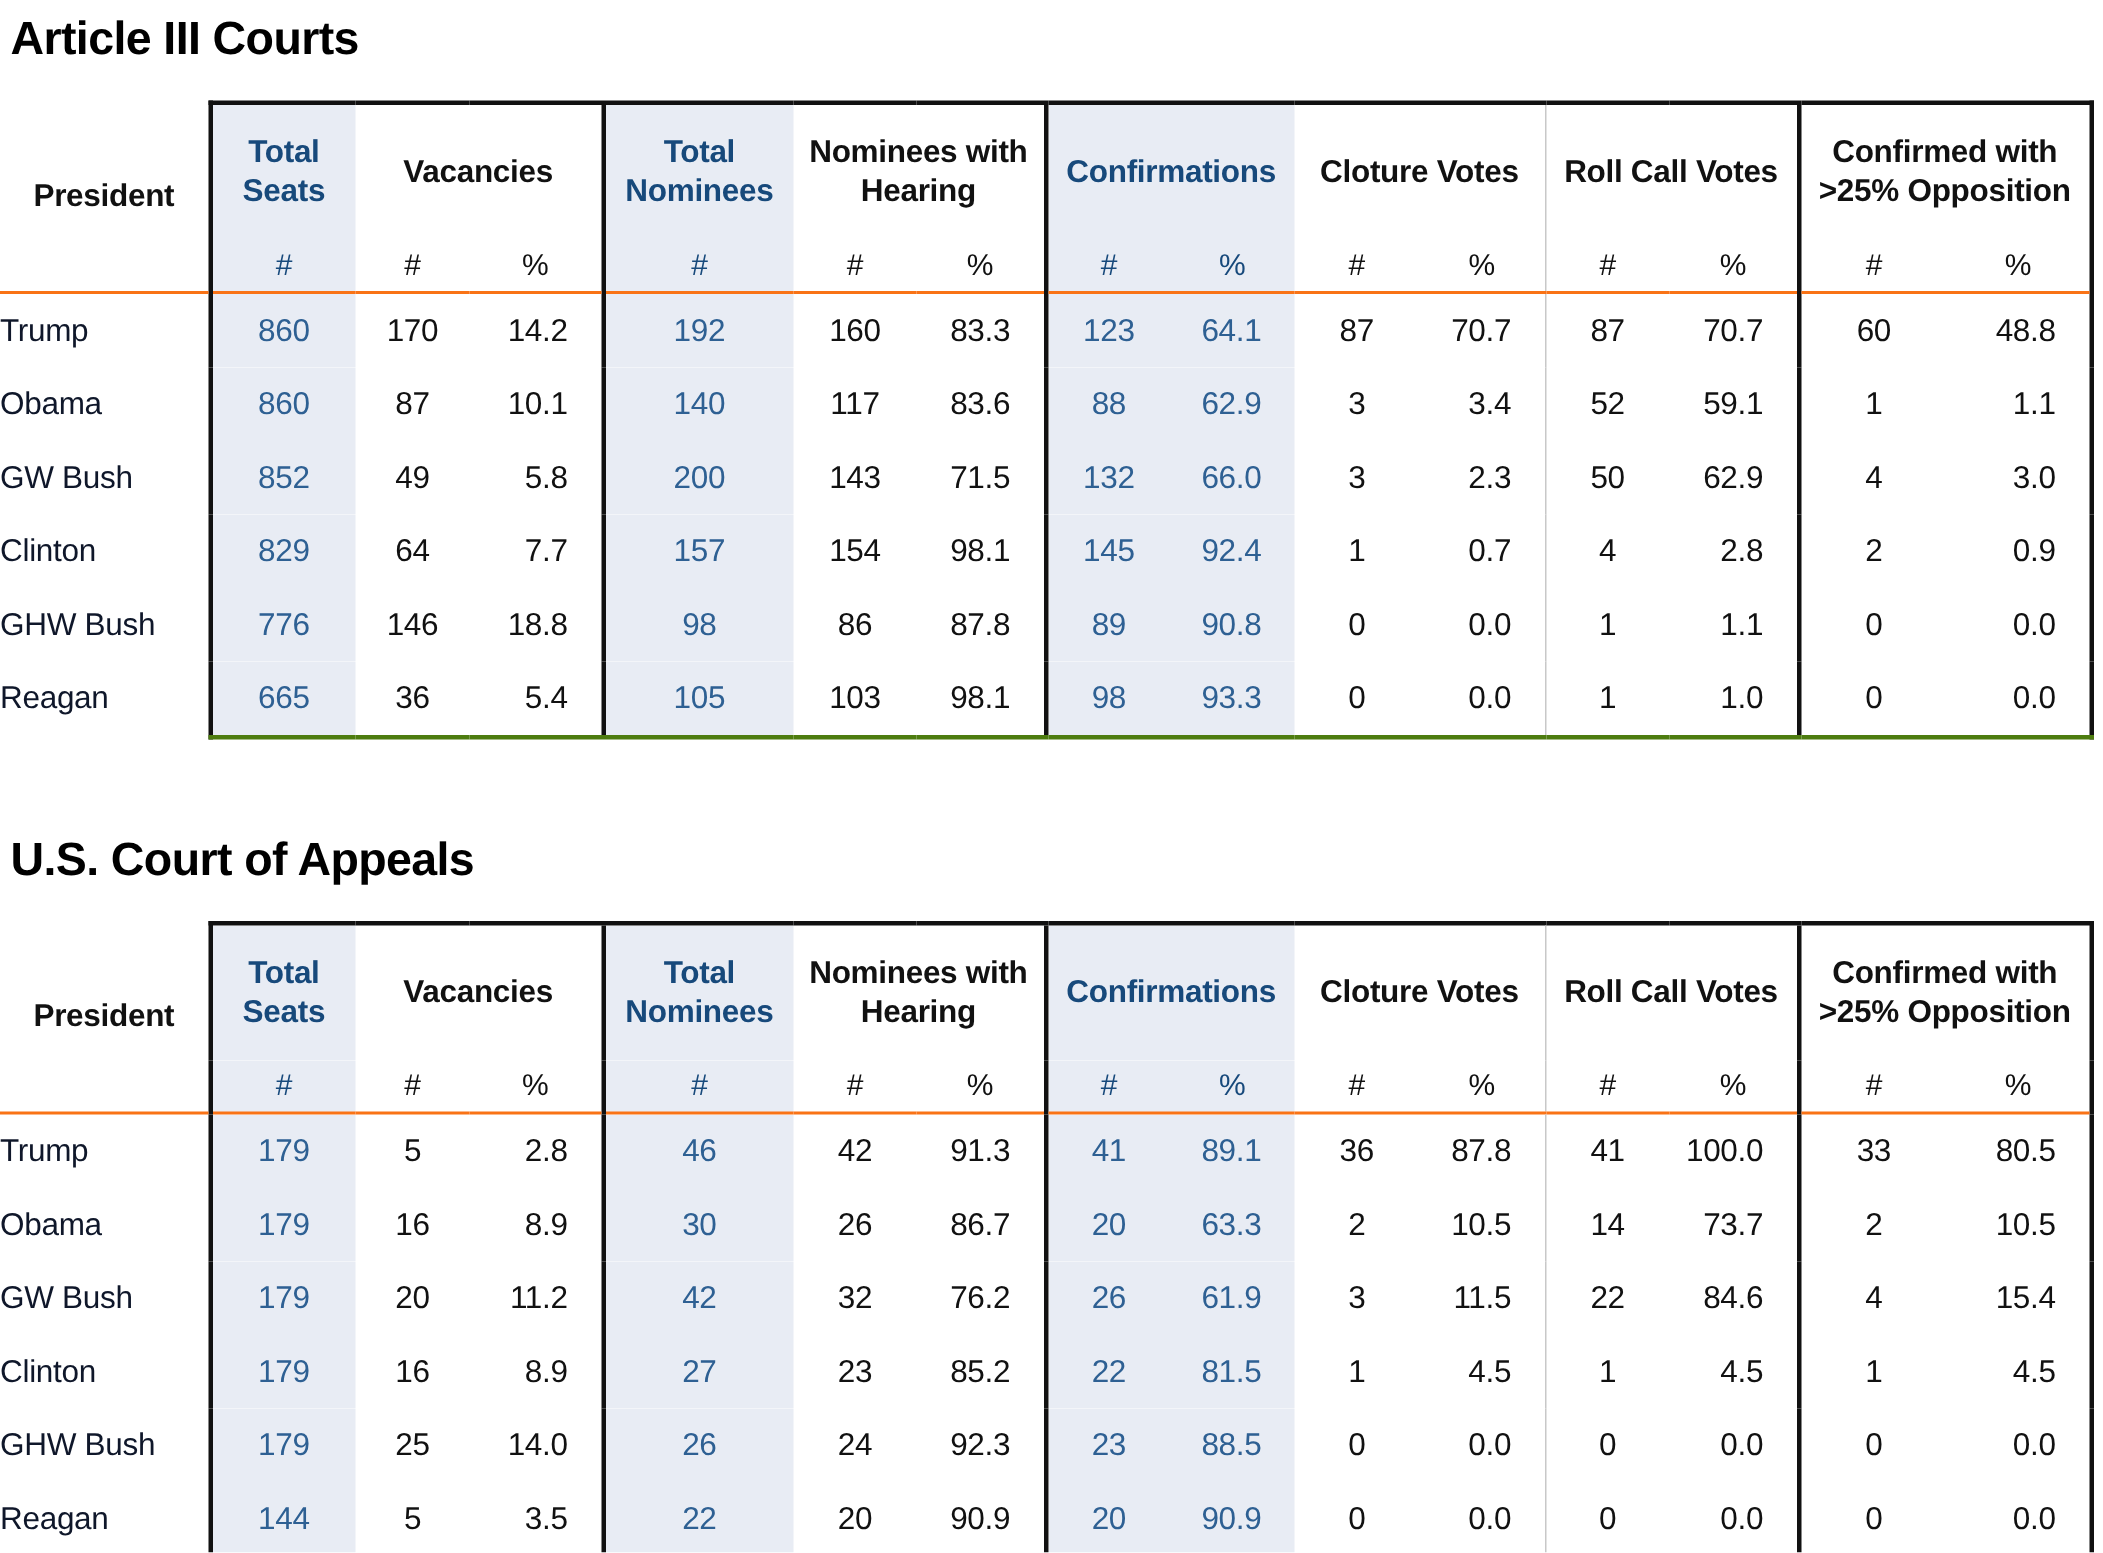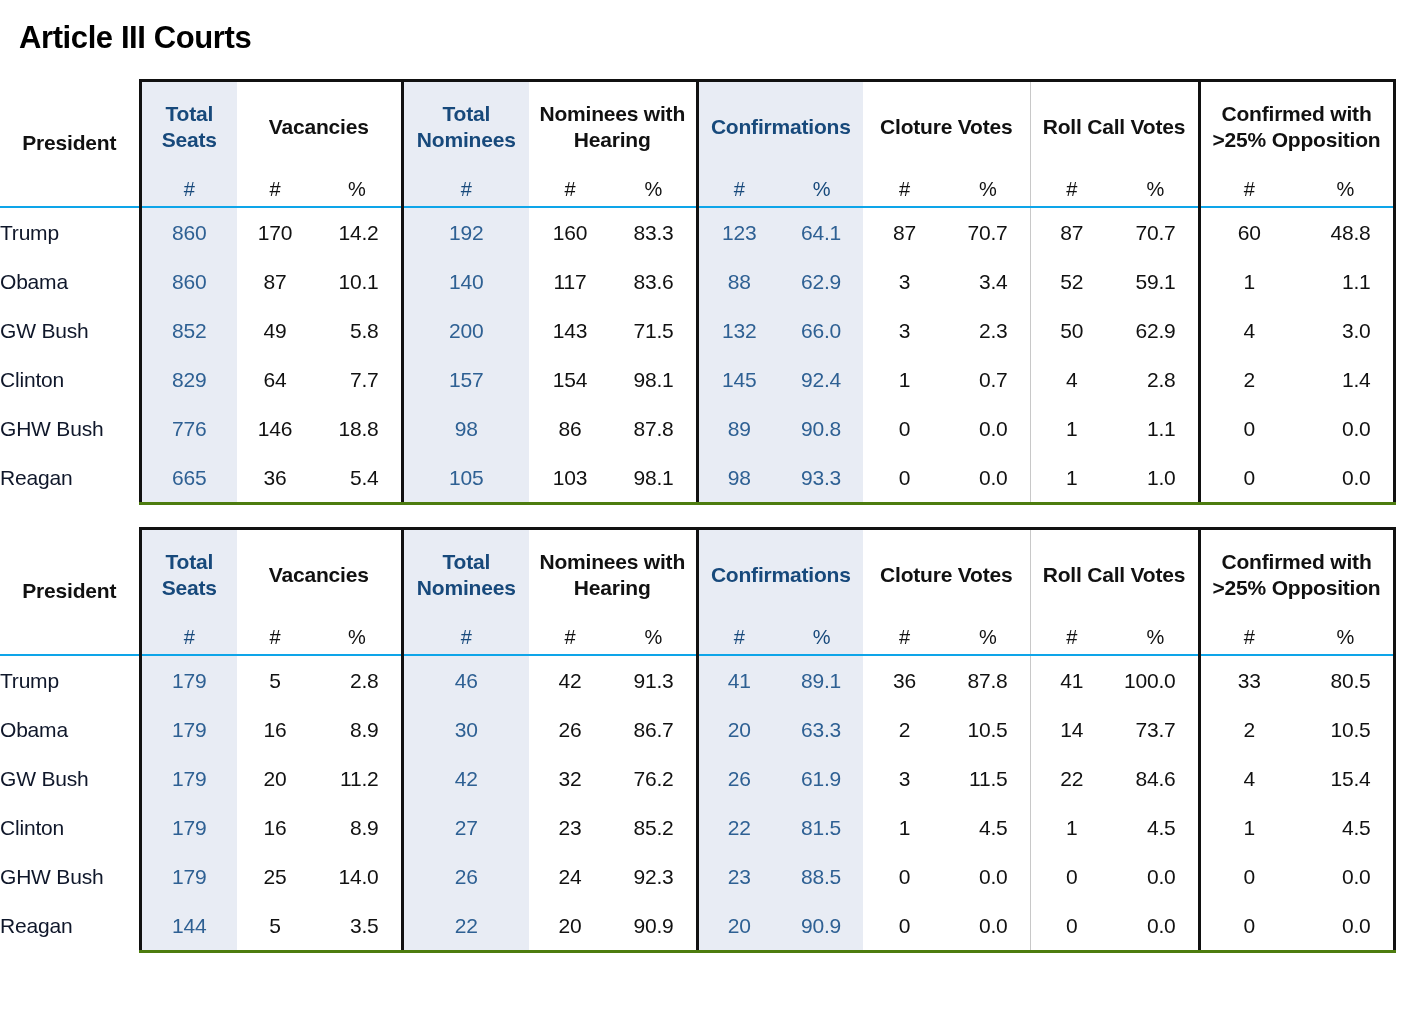--- a/index.html
+++ b/index.html
@@ -15,21 +15,21 @@
     overflow: hidden;
     background: #ffffff;
   }
   .section { position: relative; }
   .tbl-title {
     font-size: 31px;
     font-weight: 700;
     letter-spacing: -0.4px;
     color: #000000;
     line-height: 38px;
-    margin: 16px;
+    margin: 4px;
     padding: 3px 0 0 3px;
   }
   .section-1 .tbl-title { padding-top: 3px; }
   .section-2 .tbl-title { padding-top: 57px; }
   table.datatable {
     border-collapse: collapse;
     table-layout: fixed;
     margin-top: 22px;
     font-size: 21px;
     letter-spacing: -0.2px;
@@ -61,21 +61,21 @@
   
   .hl   { background: #e8ecf4; }
   .blue { color: #17497b; }
   td.blue { color: #2e6093; }
   
   .bT3 { border-top: 3px solid #111111; }
   .bB3 { border-bottom: 3px solid #4d7c0f; }
   .bL3 { border-left: 3px solid #111111; }
   .bR3 { border-right: 3px solid #111111; }
   .bLg { border-left: 1px solid #c8c8c8; }
-  .hline { border-bottom: 2px solid #0ea5e9; }
+  .hline { border-bottom: 2px solid #f97316; }
 </style>
 </head>
 <body>
 
 <div class="page">
 
   <div class="section section-1">
     <h1 class="tbl-title">Article III Courts</h1>
     <table class="datatable">
         <colgroup>
@@ -184,21 +184,21 @@
             <td class="cnt bL3 hl blue">157</td>
             <td class="cnt">154</td>
             <td class="pct">98.1</td>
             <td class="cnt bL3 hl blue">145</td>
             <td class="pct hl blue">92.4</td>
             <td class="cnt">1</td>
             <td class="pct">0.7</td>
             <td class="cnt bLg">4</td>
             <td class="pct">2.8</td>
             <td class="cnt bL3">2</td>
-            <td class="pct bR3">1.4</td>
+            <td class="pct bR3">0.9</td>
           </tr>
           <tr>
             <td class="pres">GHW Bush</td>
             <td class="cnt bL3 hl blue">776</td>
             <td class="cnt">146</td>
             <td class="pct">18.8</td>
             <td class="cnt bL3 hl blue">98</td>
             <td class="cnt">86</td>
             <td class="pct">87.8</td>
             <td class="cnt bL3 hl blue">89</td>
@@ -225,20 +225,21 @@
             <td class="cnt bLg bB3">1</td>
             <td class="pct bB3">1.0</td>
             <td class="cnt bL3 bB3">0</td>
             <td class="pct bR3 bB3">0.0</td>
           </tr>
         </tbody>
       </table>
   </div>
 
   <div class="section section-2">
+    <h1 class="tbl-title">U.S. Court of Appeals</h1>
     <table class="datatable">
         <colgroup>
           <col style="width: 140px;">
           <col style="width: 97px;">
           <col style="width: 76px;">
           <col style="width: 89px;">
           <col style="width: 127px;">
           <col style="width: 82px;">
           <col style="width: 86px;">
           <col style="width: 83px;">

